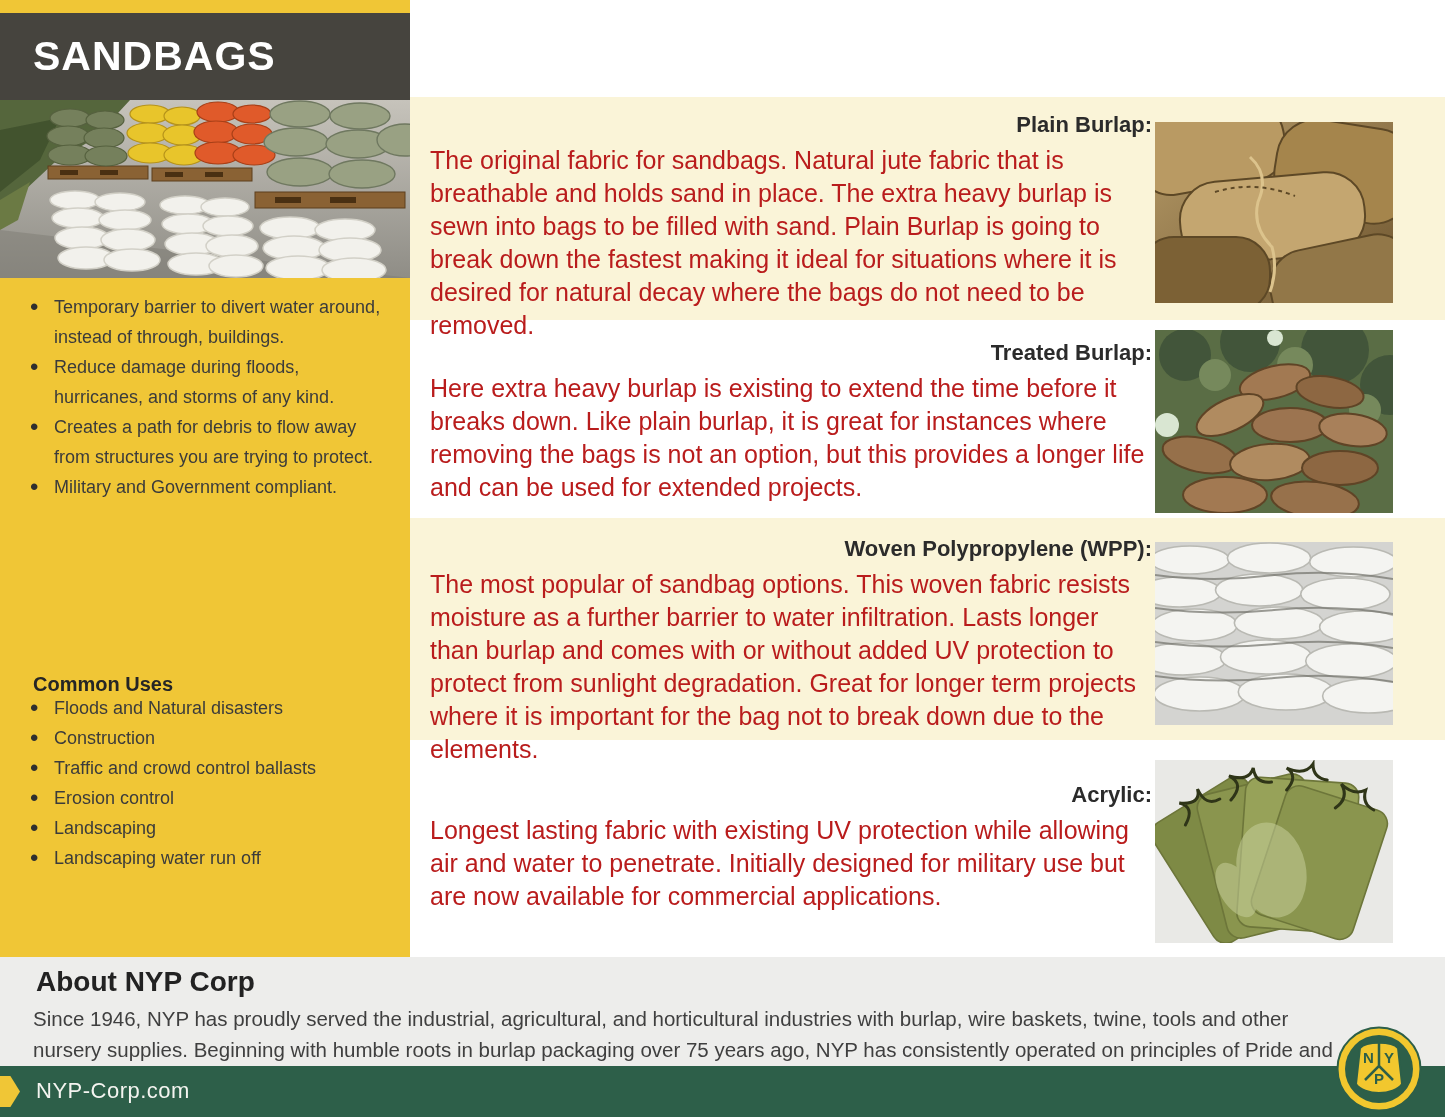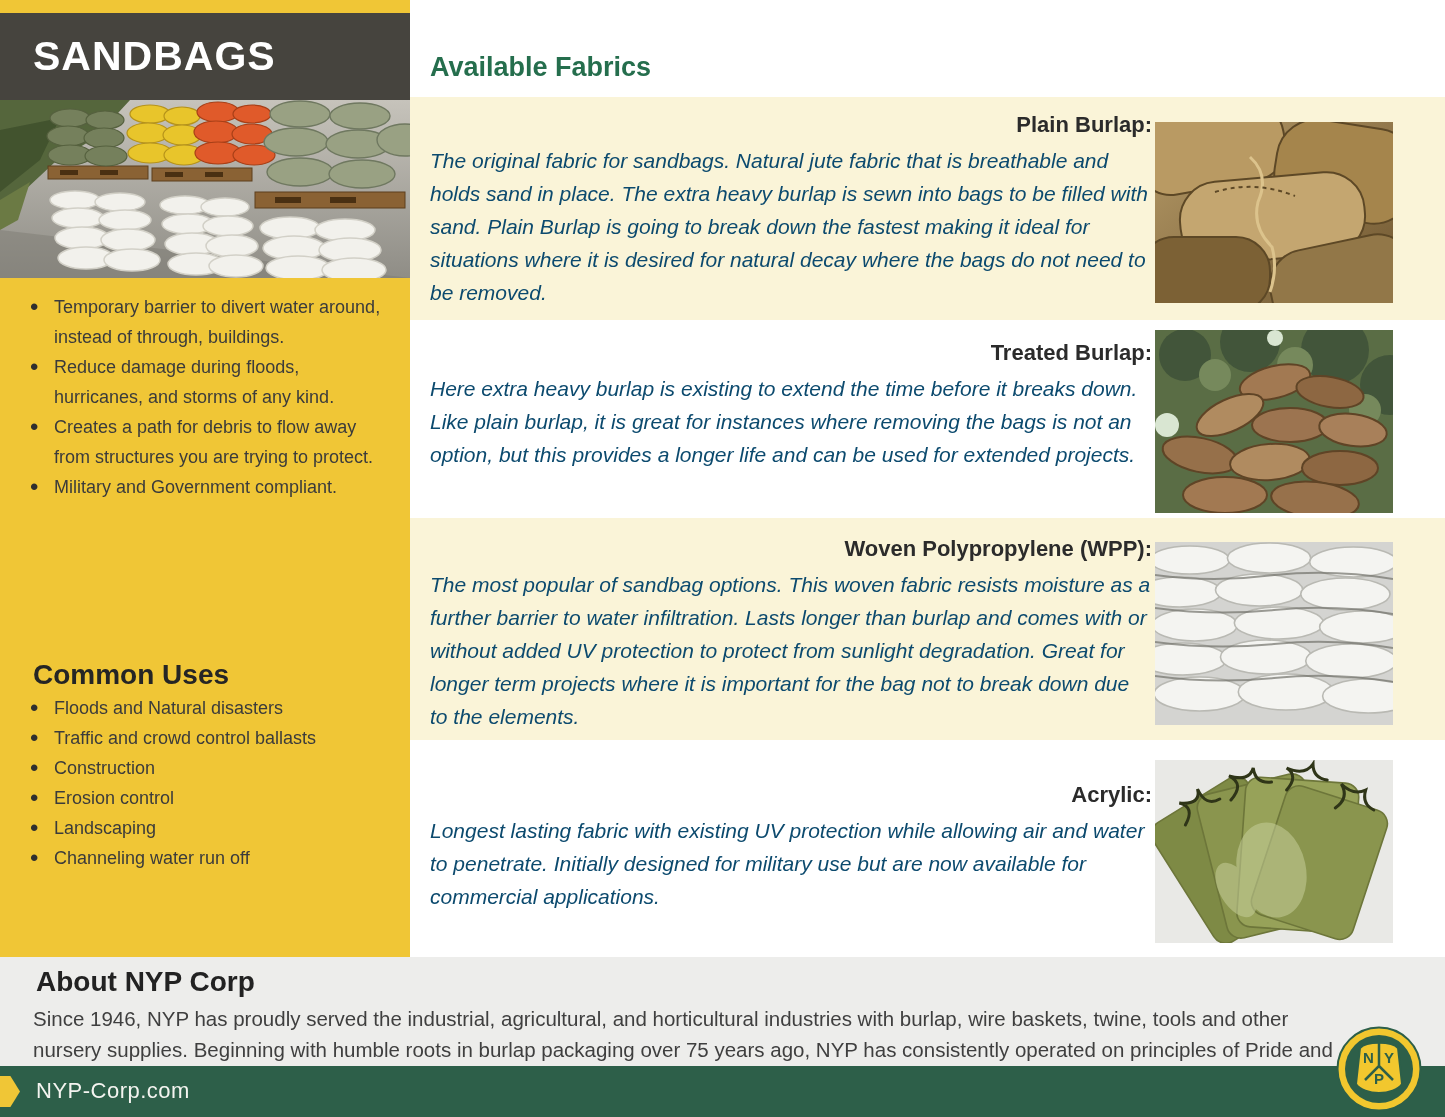--- a/index.html
+++ b/index.html
@@ -13,34 +13,34 @@
   .title-band { position:absolute; left:0; top:13px; width:410px; height:87px; background:#46443e; display:flex; align-items:center; }
   .title-band h1 { color:#ffffff; font-size:41px; font-weight:bold; letter-spacing:1px; padding-left:33px; }
   .side-photo { position:absolute; left:0; top:100px; width:410px; height:178px; }
   .feature-list { position:absolute; left:30px; top:292px; width:360px; list-style:none; }
   .feature-list li, .uses-list li {
     font-size:18px; line-height:30px; color:#3b3b3b; padding-left:24px; position:relative; margin-bottom:0px;
   }
   .feature-list li::before, .uses-list li::before {
     content:"•"; position:absolute; left:0; top:0; font-size:24px; color:#2f2f2f;
   }
-  .common-uses-title { position:absolute; left:33px; top:659px; font-size:28px; font-weight:bold; color:#252525; }
+  .common-uses-title { position:absolute; left:33px; top:673px; font-size:20px; font-weight:bold; color:#252525; }
   .uses-list { position:absolute; left:30px; top:693px; width:370px; list-style:none; }
   
   .fabrics-heading { position:absolute; left:430px; top:52px; font-size:27px; font-weight:bold; color:#256e4d; }
   .band { position:absolute; left:410px; width:1035px; }
   .band.cream { background:#faf4d8; }
   .band.white { background:#ffffff; }
   .band1 { top:97px;  height:223px; }
   .band2 { top:320px; height:198px; }
   .band3 { top:518px; height:222px; }
   .band4 { top:740px; height:217px; }
   .sec-text { position:absolute; left:430px; width:722px; }
   .sec-text h3 { font-size:22px; font-weight:bold; color:#2b2b2b; margin-bottom:6px;text-align:right; }
-  .sec-text p  { font-size:21px; line-height:33px; color:#0c4a6e;font-style:italic; }
+  .sec-text p  { font-size:25px; line-height:33px; color:#b91c1c; }
   .st1 { top:112px; } .st2 { top:340px; } .st3 { top:536px; } .st4 { top:782px; }
   .sec-photo { position:absolute; left:1155px; width:238px; height:181px; overflow:hidden; }
   .ph1 { top:122px; } .ph2 { top:330px; height:183px; } .ph3 { top:542px; height:183px; } .ph4 { top:760px; height:183px; }
   .sec-photo svg, .side-photo svg { display:block; width:100%; height:100%; }
   
   .about { position:absolute; left:0; top:957px; width:1445px; height:109px; background:#ededeb; }
   .about h2 { position:absolute; left:36px; top:9px; font-size:28px; font-weight:bold; color:#222222; }
   .about p  { position:absolute; left:33px; top:46px; width:1300px; font-size:20.5px; line-height:31px; color:#3f3f3f; }
   
   .footer { position:absolute; left:0; top:1066px; width:1445px; height:59px; background:#2d5f49; }
@@ -161,29 +161,28 @@
       <li>Temporary barrier to divert water around, instead of through, buildings.</li>
       <li>Reduce damage during floods, hurricanes, and storms of any kind.</li>
       <li>Creates a path for debris to flow away from structures you are trying to protect.</li>
       <li>Military and Government compliant.</li>
     </ul>
 
     <h2 class="common-uses-title">Common Uses</h2>
 
     <ul class="uses-list">
       <li>Floods and Natural disasters</li>
+      <li>Construction</li>
       <li>Traffic and crowd control ballasts</li>
-      <li>Construction</li>
       <li>Erosion control</li>
       <li>Landscaping</li>
-      <li>Channeling water run off</li>
+      <li>Landscaping water run off</li>
     </ul>
   </div>
 
-  <h2 class="fabrics-heading">Available Fabrics</h2>
 
   <div class="band cream band1"></div>
   <div class="band white band2"></div>
   <div class="band cream band3"></div>
   <div class="band white band4"></div>
 
   <div class="sec-text st1">
     <h3>Plain Burlap:</h3>
     <p>The original fabric for sandbags. Natural jute fabric that is breathable and holds sand in place. The extra heavy burlap is sewn into bags to be filled with sand. Plain Burlap is going to break down the fastest making it ideal for situations where it is desired for natural decay where the bags do not need to be removed.</p>
   </div>

